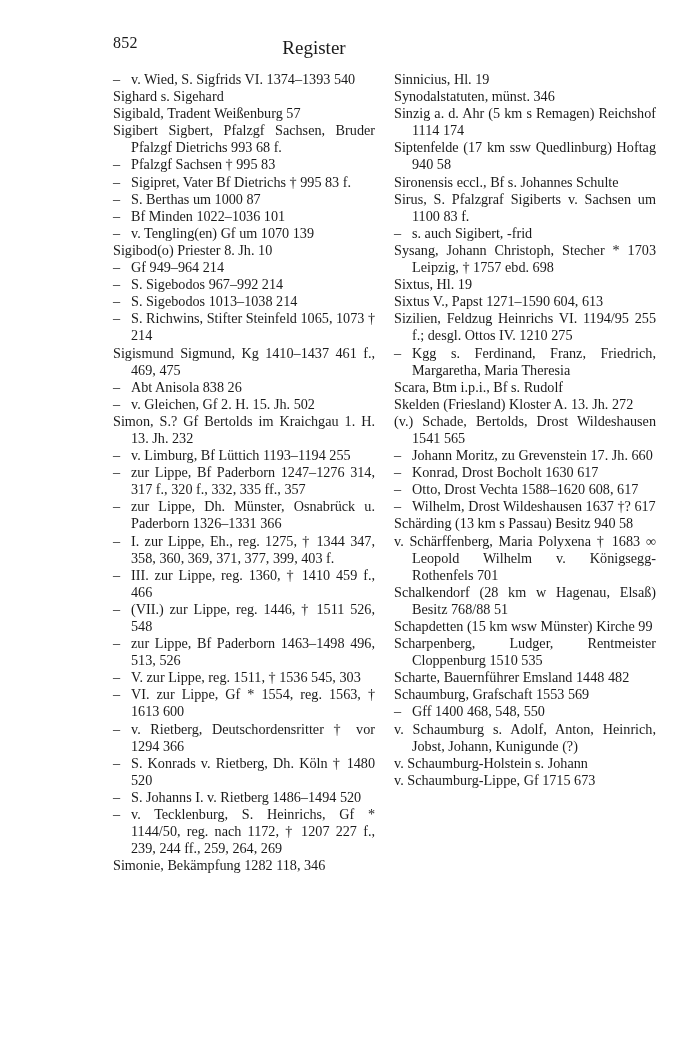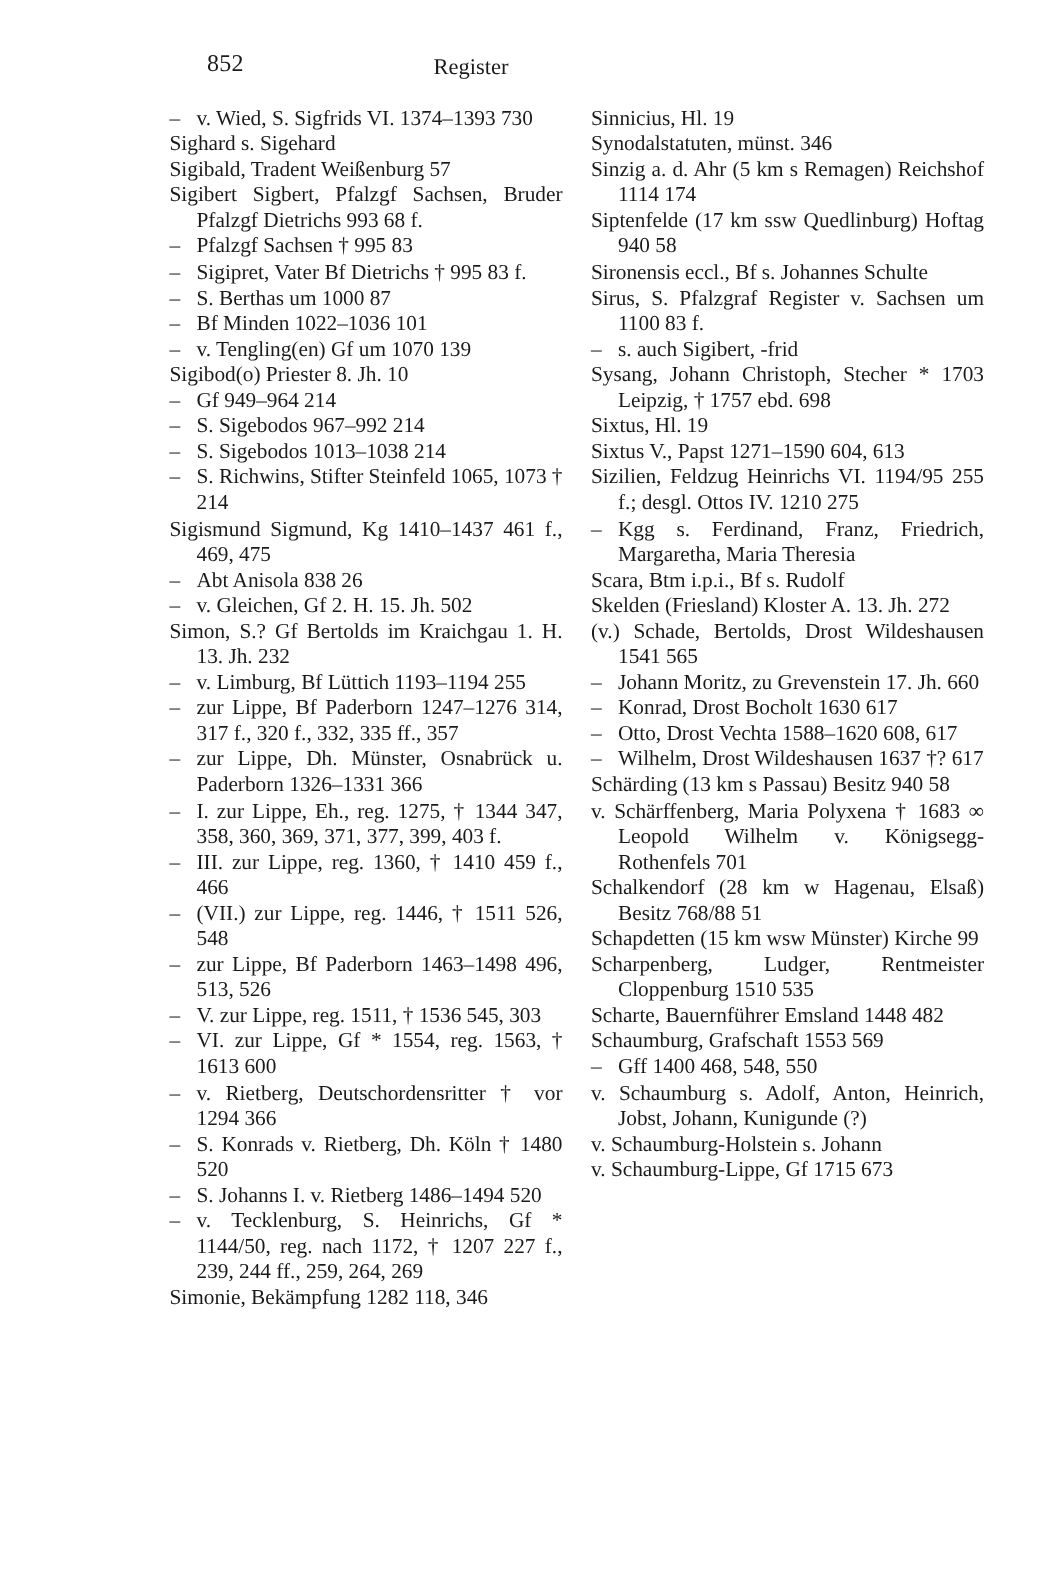--- a/index.html
+++ b/index.html
@@ -3,25 +3,25 @@
   <meta charset="utf-8">
   <style>
     html, body { margin: 0; padding: 0; background: #ffffff; }
     body {
       width: 700px; height: 1048px; position: relative; overflow: hidden;
       font-family: "Liberation Serif", "DejaVu Serif", serif;
       color: #1a1a1a;
     }
     .page-number {
       position: absolute; left: 113px; top: 34px;
-      font-size: 16px; letter-spacing: 0.2px; margin-left: 25px;
+      font-size: 16px; letter-spacing: 0.2px;
     }
     .running-head {
       position: absolute; left: 0; width: 628px; top: 37px;
-      text-align: center; font-size: 15px;
+      text-align: center; font-size: 19px;
     }
     .column {
       position: absolute; top: 71px; width: 262px;
       font-size: 14.2px; line-height: 17.1px;
     }
     .col-left { left: 113px; }
     .col-right { left: 394px; }
     .entry {
       padding-left: 18px; text-indent: -18px;
       text-align: justify;
@@ -30,21 +30,21 @@
     .entry .dash { display: inline-block; width: 18px; text-indent: 0; }
     .it { }
   </style>
 </head>
 <body>
 
 <div class="page-number">852</div>
 <div class="running-head">Register</div>
 
 <div class="column col-left">
-    <div class="entry sub"><span class="dash">–</span><span>v. Wied, S. Sigfrids VI. </span><span class="it">1374–1393</span><span> 730</span></div>
+    <div class="entry sub"><span class="dash">–</span><span>v. Wied, S. Sigfrids VI. </span><span class="it">1374–1393</span><span> 540</span></div>
     <div class="entry"><span>Sighard s. Sigehard</span></div>
     <div class="entry"><span>Sigibald, Tradent Weißenburg 57</span></div>
     <div class="entry"><span>Sigibert </span><span class="it">Sigbert</span><span>, Pfalzgf Sachsen, Bruder Pfalzgf Dietrichs </span><span class="it">993</span><span> 68 f.</span></div>
     <div class="entry sub"><span class="dash">–</span><span>Pfalzgf Sachsen </span><span class="it">† 995</span><span> 83</span></div>
     <div class="entry sub"><span class="dash">–</span><span class="it">Sigipret</span><span>, Vater Bf Dietrichs </span><span class="it">† 995</span><span> 83 f.</span></div>
     <div class="entry sub"><span class="dash">–</span><span>S. Berthas </span><span class="it">um 1000</span><span> 87</span></div>
     <div class="entry sub"><span class="dash">–</span><span>Bf Minden </span><span class="it">1022–1036</span><span> 101</span></div>
     <div class="entry sub"><span class="dash">–</span><span>v. Tengling(en) Gf </span><span class="it">um 1070</span><span> 139</span></div>
     <div class="entry"><span>Sigibod(o) Priester </span><span class="it">8. Jh.</span><span> 10</span></div>
     <div class="entry sub"><span class="dash">–</span><span>Gf </span><span class="it">949–964</span><span> 214</span></div>
@@ -69,21 +69,21 @@
     <div class="entry sub"><span class="dash">–</span><span>S. Johanns I. v. Rietberg </span><span class="it">1486–1494</span><span> 520</span></div>
     <div class="entry sub"><span class="dash">–</span><span>v. Tecklenburg, S. Heinrichs, Gf </span><span class="it">* 1144/50, reg. nach 1172, † 1207</span><span> 227 f., 239, 244 ff., 259, 264, 269</span></div>
     <div class="entry"><span>Simonie, Bekämpfung </span><span class="it">1282</span><span> 118, 346</span></div>
   </div>
 <div class="column col-right">
     <div class="entry"><span>Sinnicius, Hl. 19</span></div>
     <div class="entry"><span>Synodalstatuten, münst. 346</span></div>
     <div class="entry"><span>Sinzig a. d. Ahr (5 km s Remagen) Reichshof </span><span class="it">1114</span><span> 174</span></div>
     <div class="entry"><span>Siptenfelde (17 km ssw Quedlinburg) Hoftag </span><span class="it">940</span><span> 58</span></div>
     <div class="entry"><span>Sironensis eccl., Bf s. Johannes Schulte</span></div>
-    <div class="entry"><span>Sirus, S. Pfalzgraf Register v. Sachsen </span><span class="it">um 1100</span><span> 83 f.</span></div>
+    <div class="entry"><span>Sirus, S. Pfalzgraf Sigiberts v. Sachsen </span><span class="it">um 1100</span><span> 83 f.</span></div>
     <div class="entry sub"><span class="dash">–</span><span>s. auch Sigibert, -frid</span></div>
     <div class="entry"><span>Sysang, Johann Christoph, Stecher </span><span class="it">* 1703 Leipzig, † 1757 ebd.</span><span> 698</span></div>
     <div class="entry"><span>Sixtus, Hl. 19</span></div>
     <div class="entry"><span>Sixtus V., Papst </span><span class="it">1271–1590</span><span> 604, 613</span></div>
     <div class="entry"><span>Sizilien, Feldzug Heinrichs VI. </span><span class="it">1194/95</span><span> 255 f.; desgl. Ottos IV. </span><span class="it">1210</span><span> 275</span></div>
     <div class="entry sub"><span class="dash">–</span><span>Kgg s. Ferdinand, Franz, Friedrich, Margaretha, Maria Theresia</span></div>
     <div class="entry"><span>Scara, Btm i.p.i., Bf s. Rudolf</span></div>
     <div class="entry"><span>Skelden (Friesland) Kloster </span><span class="it">A. 13. Jh.</span><span> 272</span></div>
     <div class="entry"><span>(v.) Schade, Bertolds, Drost Wildeshausen </span><span class="it">1541</span><span> 565</span></div>
     <div class="entry sub"><span class="dash">–</span><span>Johann Moritz, zu Grevenstein </span><span class="it">17. Jh.</span><span> 660</span></div>

